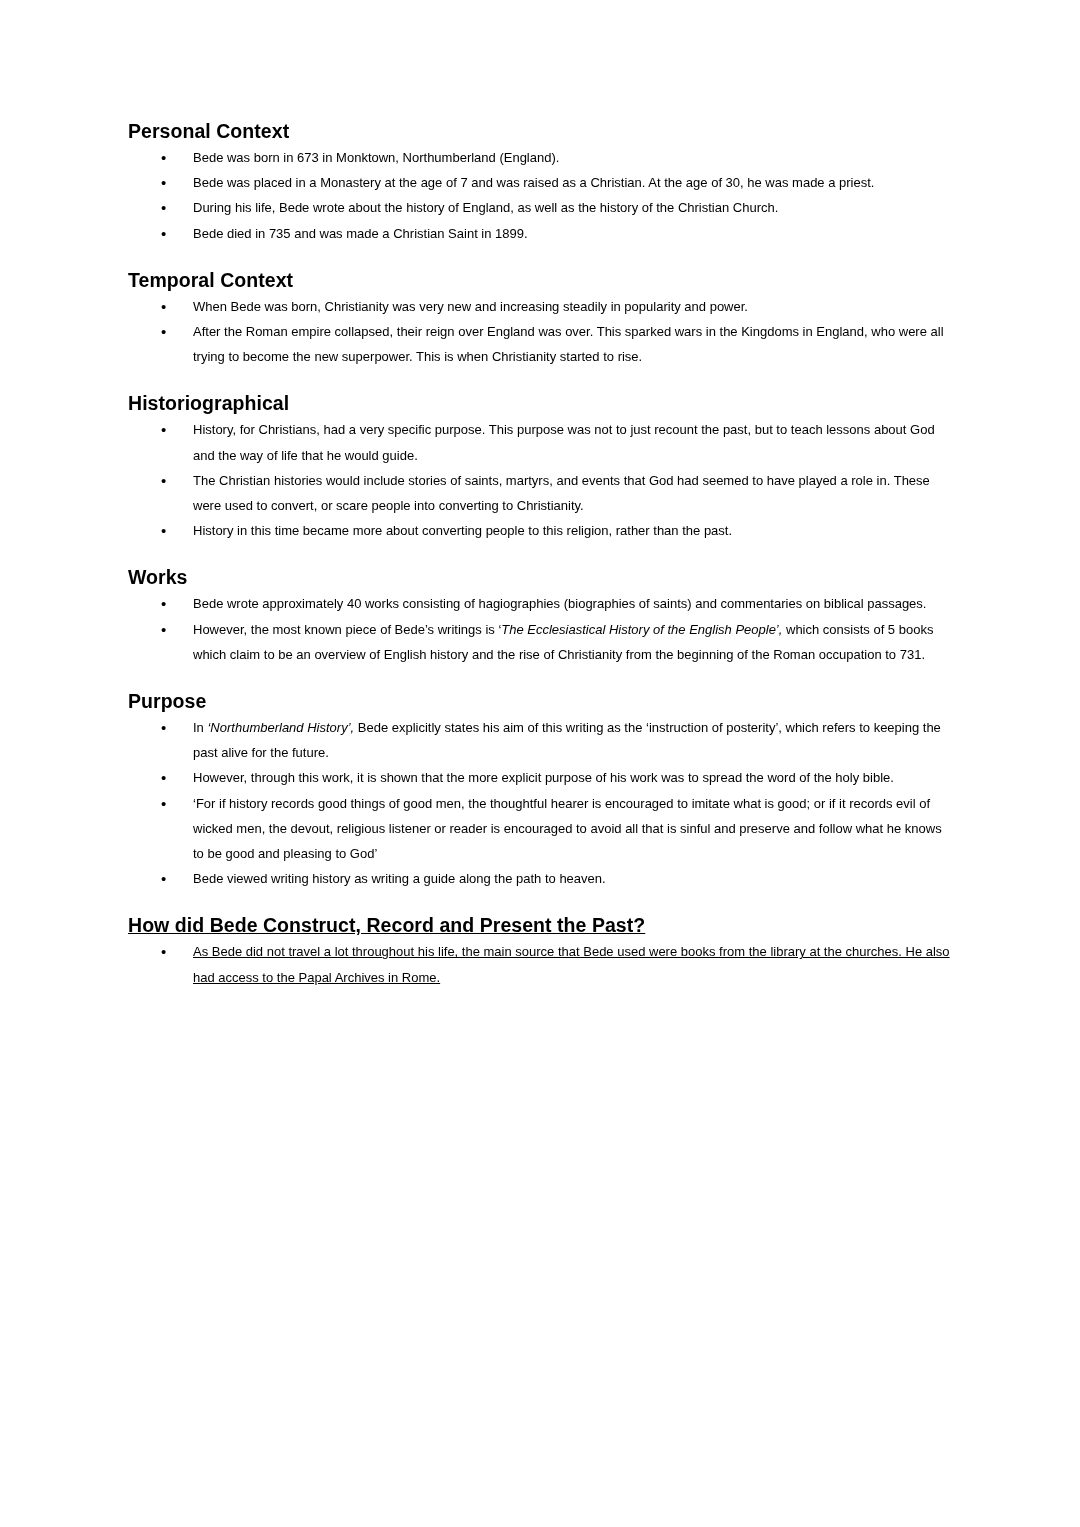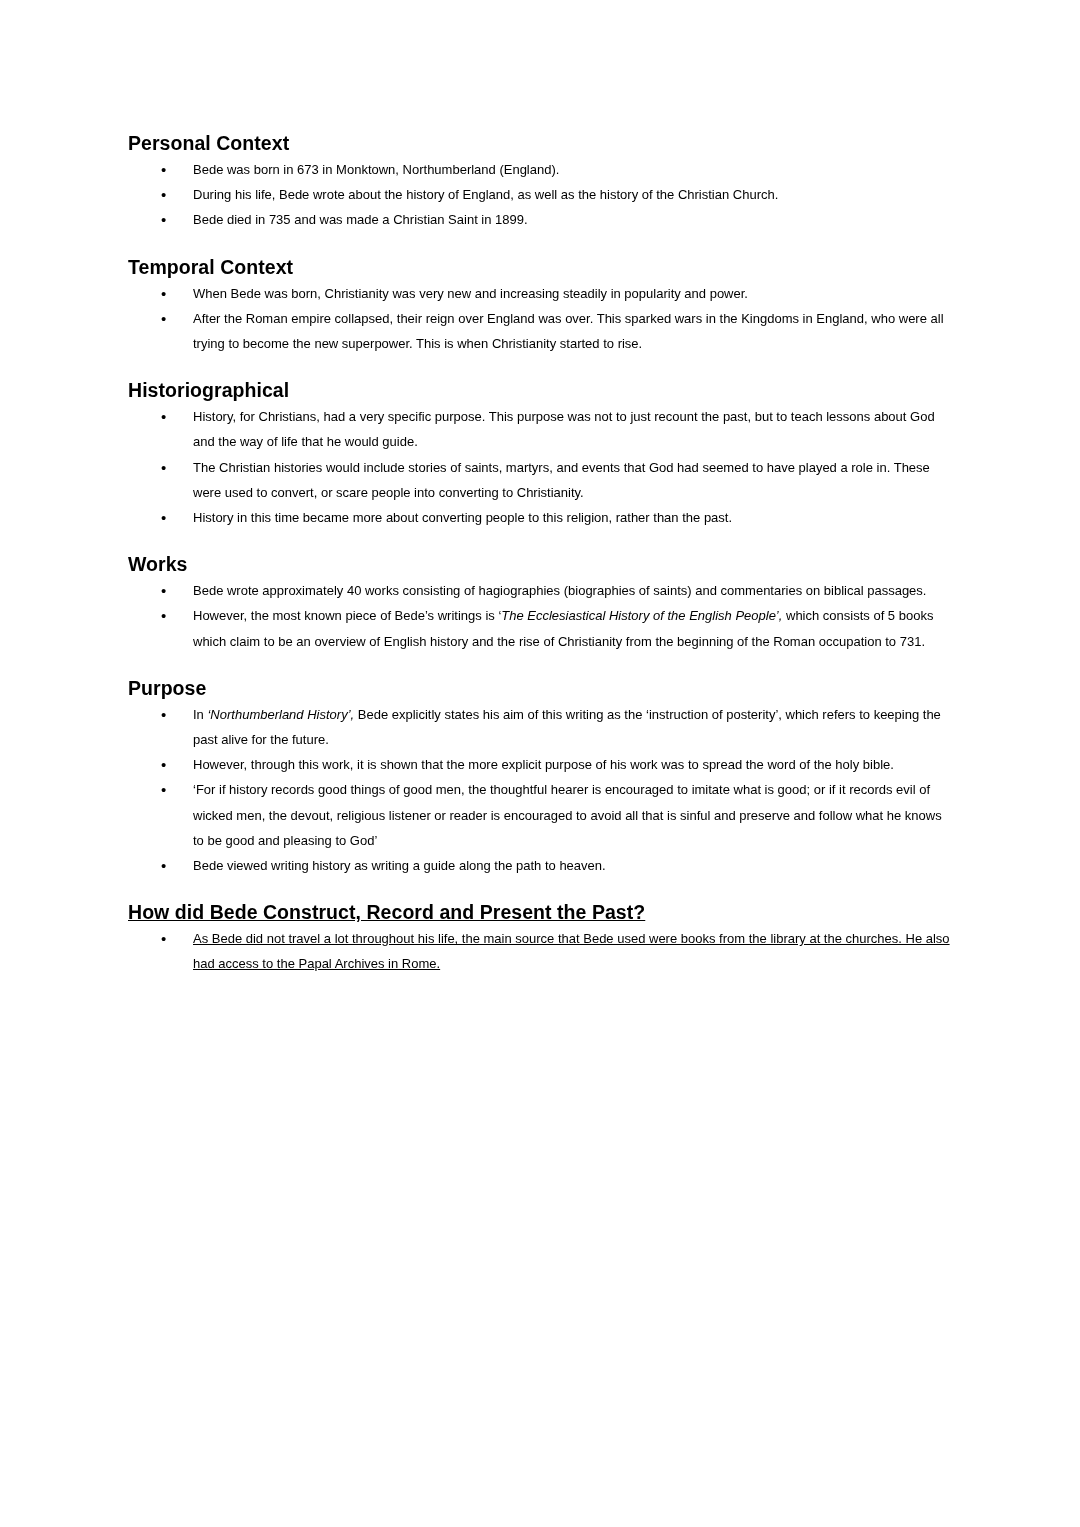--- a/index.html
+++ b/index.html
@@ -16,21 +16,21 @@
     position: relative;
     width: 1080px;
     height: 1527px;
     background: #ffffff;
     overflow: hidden;
     box-sizing: border-box;
   }
   .content {
     position: absolute;
     left: 128px;
-    top: 131px;
+    top: 119px;
     width: 828px;
   }
   .section {
     margin: 0 0 22px 0;
   }
   .section:last-child {
     margin-bottom: 0;
     text-decoration: underline;
   }
   h2.section-heading {
@@ -72,20 +72,21 @@
 </head>
 <body>
 
 <div class="page">
   <div class="content">
 
     <div class="section">
       <h2 class="section-heading">Personal Context</h2>
       <ul class="bullets">
         <li>Bede was born in 673 in Monktown, Northumberland (England).</li>
+        <li>Bede was placed in a Monastery at the age of 7 and was raised as a Christian. At the age of 30, he was made a priest.</li>
         <li>During his life, Bede wrote about the history of England, as well as the history of the Christian Church.</li>
         <li>Bede died in 735 and was made a Christian Saint in 1899.</li>
       </ul>
     </div>
 
     <div class="section">
       <h2 class="section-heading">Temporal Context</h2>
       <ul class="bullets">
         <li>When Bede was born, Christianity was very new and increasing steadily in popularity and power.</li>
         <li>After the Roman empire collapsed, their reign over England was over. This sparked wars in the Kingdoms in England, who were all trying to become the new superpower. This is when Christianity started to rise.</li>

